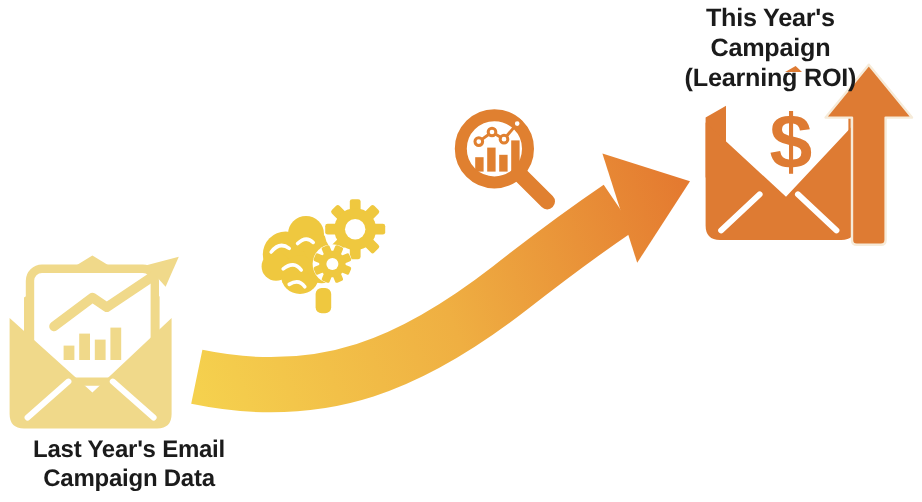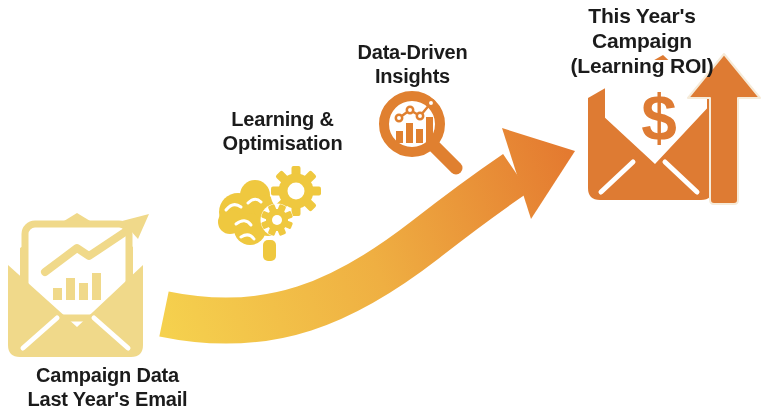--- a/index.html
+++ b/index.html
@@ -51,22 +51,22 @@
         <rect x="87" y="63" width="9" height="27"></rect>
       </g>
       <path d="M3,55 L72,117 L138,55 L138,135 Q138,147 126,147 L15,147 Q3,147 3,135 Z"></path>
       <g stroke="#fff" stroke-width="5" stroke-linecap="round">
         <line x1="18" y1="138" x2="52" y2="108"></line>
         <line x1="123" y1="138" x2="89" y2="108"></line>
       </g>
     </g>
   </svg>
   <div id="label1" class="label">
+    <span>Last Year's Email</span>
     <span>Campaign Data</span>
-    <span>Last Year's Email</span>
   </div>
 
   <svg id="icon2" class="abs" viewBox="0 0 112 104">
     <g fill="#EFC83F">
       <g>
         <circle cx="26" cy="52" r="19"></circle>
         <circle cx="43" cy="35" r="15"></circle>
         <circle cx="18" cy="62" r="12"></circle>
         <circle cx="38" cy="69" r="16"></circle>
         <circle cx="56" cy="64" r="12"></circle>
@@ -104,48 +104,40 @@
           <rect x="-3.5" y="-16" width="7" height="8" rx="1.5" transform="rotate(202.5)"></rect>
           <rect x="-3.5" y="-16" width="7" height="8" rx="1.5" transform="rotate(247.5)"></rect>
           <rect x="-3.5" y="-16" width="7" height="8" rx="1.5" transform="rotate(292.5)"></rect>
           <rect x="-3.5" y="-16" width="7" height="8" rx="1.5" transform="rotate(337.5)"></rect>
         </g>
         <circle r="11"></circle>
         <circle r="5" fill="#fff"></circle>
       </g>
     </g>
   </svg>
-  <div id="label2" class="label">
-    <span>Learning &amp;</span>
-    <span>Optimisation</span>
-  </div>
 
   <svg id="icon3" class="abs" viewBox="0 0 90 90">
     <g fill="#E08030">
       <line x1="57" y1="59" x2="79" y2="81" stroke="#E08030" stroke-width="13" stroke-linecap="round"></line>
       <circle cx="35" cy="37" r="28" fill="#fff" stroke="#E08030" stroke-width="10"></circle>
       <g>
         <rect x="19" y="44" width="7" height="12"></rect>
         <rect x="29" y="36" width="7" height="20"></rect>
         <rect x="39" y="42" width="7" height="14"></rect>
         <rect x="49" y="30" width="7" height="26"></rect>
       </g>
       <g>
         <path d="M22,31 L33,23 L43,29 L54,16" fill="none" stroke="#E08030" stroke-width="2.5"></path>
         <circle cx="22" cy="31" r="3.2" fill="#fff" stroke="#E08030" stroke-width="2.5"></circle>
         <circle cx="33" cy="23" r="3.2" fill="#fff" stroke="#E08030" stroke-width="2.5"></circle>
         <circle cx="43" cy="29" r="3.2" fill="#fff" stroke="#E08030" stroke-width="2.5"></circle>
         <circle cx="54" cy="16" r="3.2" fill="#fff" stroke="#E08030" stroke-width="2.5"></circle>
       </g>
     </g>
   </svg>
-  <div id="label3" class="label">
-    <span>Data-Driven</span>
-    <span>Insights</span>
-  </div>
 
   <svg id="icon4" class="abs" viewBox="0 0 180 162">
     <g fill="#DE7B33">
       <polygon points="3,50 78,7 124,50 124,100 3,100"></polygon>
       <rect x="20" y="12" width="102" height="100" rx="8" fill="#fff"></rect>
       <text x="74" y="92" text-anchor="middle" font-family="Liberation Sans, sans-serif" font-weight="bold" font-size="64">$</text>
       <path d="M3,54 L70,116 L128,54 L128,140 Q128,152 116,152 L15,152 Q3,152 3,140 Z"></path>
       <g stroke="#fff" stroke-width="5" stroke-linecap="round">
         <line x1="16" y1="144" x2="48" y2="114"></line>
         <line x1="112" y1="144" x2="80" y2="114"></line>

